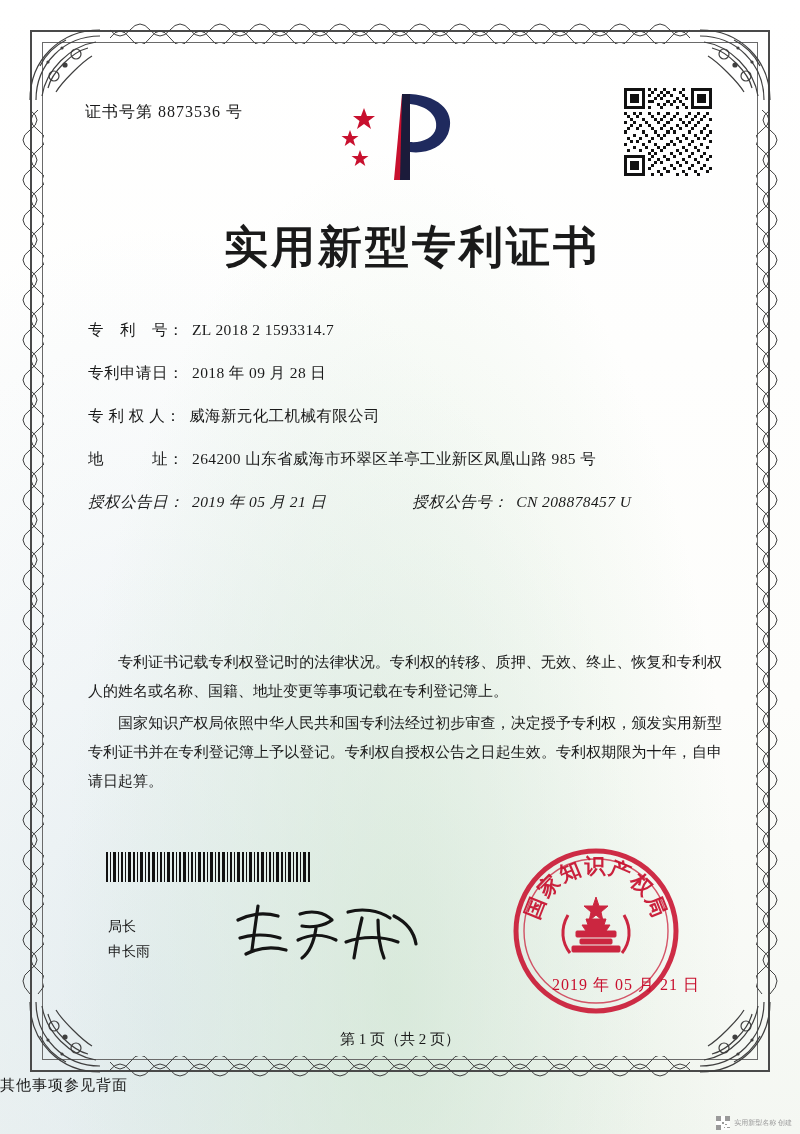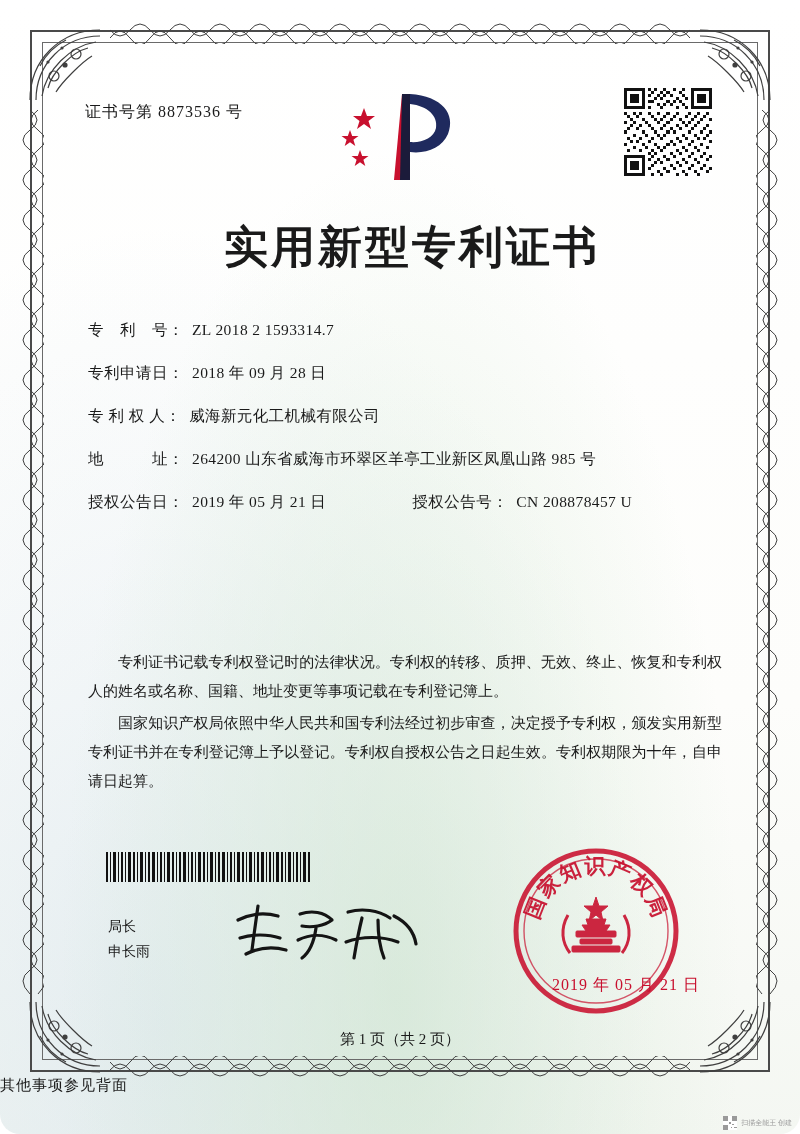--- a/index.html
+++ b/index.html
@@ -10,21 +10,20 @@
     color:#1a1a1a;
     position:relative;
     overflow:hidden;
   }
   .page{
     position:absolute;inset:0;
     background:
       radial-gradient(ellipse at 50% 88%, rgba(200,226,200,0.55) 0%, rgba(255,255,255,0) 60%),
       radial-gradient(ellipse at 20% 90%, rgba(205,222,235,0.45) 0%, rgba(255,255,255,0) 55%),
       linear-gradient(180deg,#ffffff 0%,#fdfdfb 62%,#f4f7f2 100%);
-    border-radius: 20px;
   }
   
   .border-outer{
     position:absolute;left:30px;top:30px;right:30px;bottom:62px;
     border:2px solid #4a4a4a;
   }
   .border-inner{
     position:absolute;left:42px;top:42px;right:42px;bottom:74px;
     border:1px solid #6a6a6a;
   }
@@ -82,21 +81,21 @@
     margin-bottom:22px;
   }
   .row .lbl{
     white-space:nowrap;
     letter-spacing:0.5px;
   }
   .row .val{
     margin-left:8px;
     letter-spacing:0.4px;
   }
-  .row.two{justify-content:flex-start;}
+  .row.two{justify-content:flex-start;font-style:italic;}
   .row.two .grp2{margin-left:86px;display:flex;align-items:baseline;}
 
   
   .para{
     position:absolute;left:88px;right:78px;top:648px;
     font-size:15px;
     line-height:1.95;
     text-align:justify;
   }
   .para p{margin:0;text-indent:2em;}
@@ -635,16 +634,16 @@
           <rect x="0" y="0" width="3" height="3"></rect>
             <rect x="6" y="0" width="3" height="3"></rect>
           <rect x="0" y="6" width="3" height="3"></rect>
             <rect x="4" y="4" width="1" height="1"></rect>
           <rect x="6" y="5" width="1" height="1"></rect>
             <rect x="5" y="7" width="1" height="1"></rect>
           <rect x="7" y="7" width="2" height="1"></rect>
         </g>
       </svg>
     </span>
-    <span>扫描全能王 创建</span>
+    <span>实用新型名称 创建</span>
   </div>
 
 </div>
 
 </body></html>

